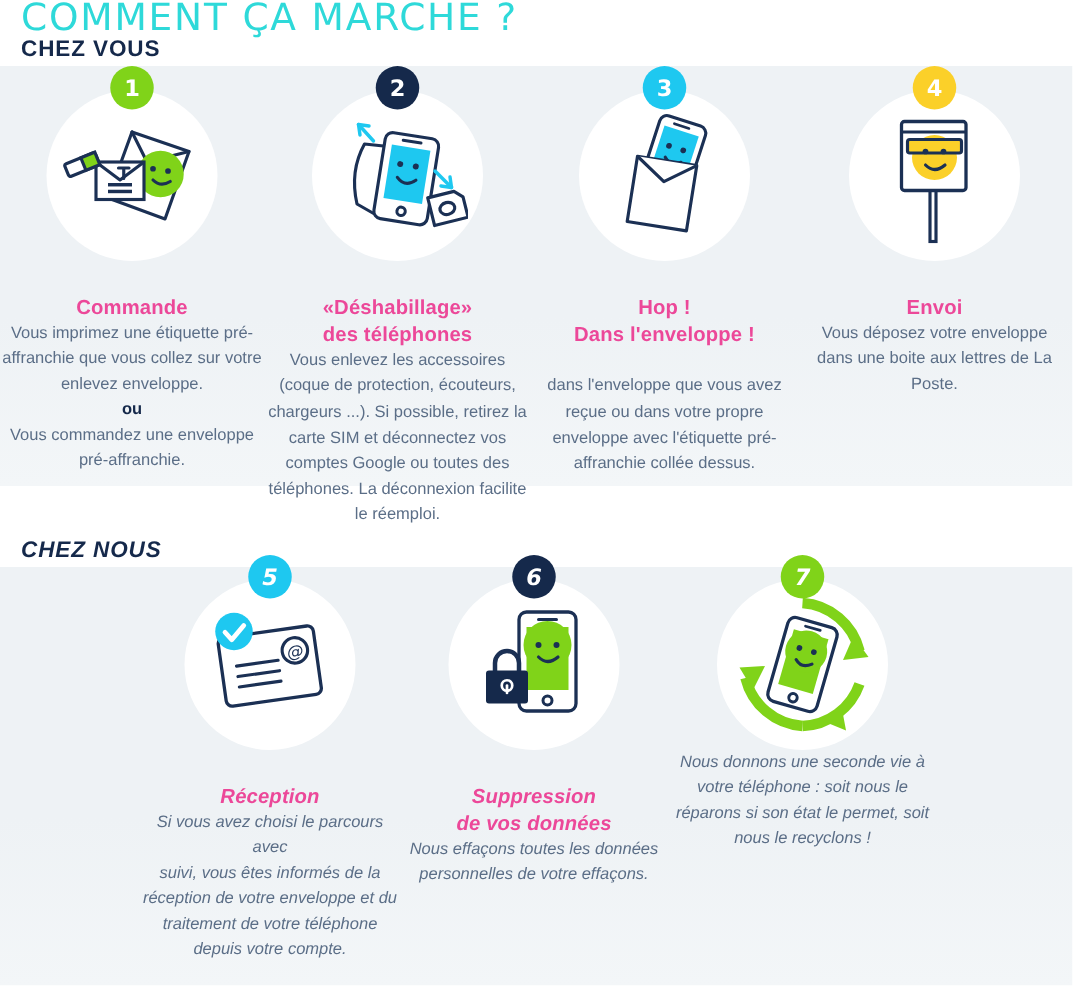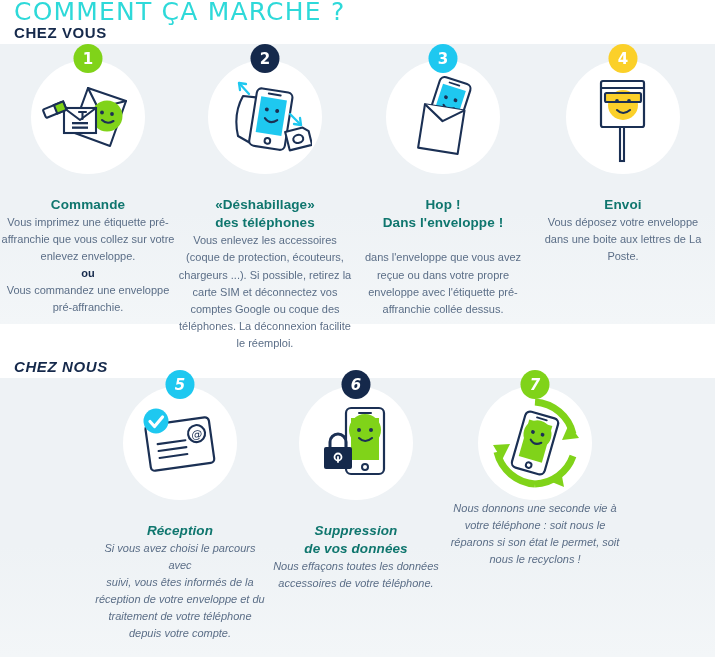--- a/index.html
+++ b/index.html
@@ -47,21 +47,21 @@
   .badge {
     position: absolute; top: -16px; left: 50%; transform: translateX(-50%);
     width: 29px; height: 29px; border-radius: 50%;
     color: #fff; font-size: 15px; font-weight: bold;
     display: flex; align-items: center; justify-content: center;
     font-family: "DejaVu Sans", sans-serif;
     z-index: 3;
   }
   .step-title {
     margin-top: 22px;
-    font-size: 13.5px; font-weight: bold; color: #0f766e;
+    font-size: 13.5px; font-weight: bold; color: #ec4899;
     line-height: 1.35; letter-spacing: .1px;
   }
   .step-body {
     margin-top: 0;
     font-size: 11px; color: #5B6E87; line-height: 1.55;
   }
   .step-body b { color:#15294B; font-weight:bold; }
 
   
   #sec-top { top: 24px; height: 300px; }
@@ -155,21 +155,21 @@
       </div>
       <div class="step-title">
         <span>«Déshabillage»</span><br>
         <span>des téléphones</span>
       </div>
       <div class="step-body">
         <span>Vous enlevez les accessoires</span><br>
         <span>(coque de protection, écouteurs,</span><br>
         <span>chargeurs ...). Si possible, retirez la</span><br>
         <span>carte SIM et déconnectez vos</span><br>
-        <span>comptes Google ou coque des</span><br>
+        <span>comptes Google ou toutes des</span><br>
         <span>téléphones. La déconnexion facilite</span><br>
         <span>le réemploi.</span>
       </div>
     </div>
 
     <div class="step" id="step3">
       <div class="disc">
         <div class="badge" style="background:#1EC8F0">3</div>
         <svg width="88" height="88" viewBox="0 0 88 88">
           <g transform="rotate(18 48 34)">
@@ -267,21 +267,21 @@
           <circle cx="22" cy="57" r="3.5" fill="none" stroke="#ffffff" stroke-width="1.8"></circle>
           <path d="M22 57 v5" stroke="#ffffff" stroke-width="1.8" stroke-linecap="round"></path>
         </svg>
       </div>
       <div class="step-title">
         <span>Suppression</span><br>
         <span>de vos données</span>
       </div>
       <div class="step-body">
         <span>Nous effaçons toutes les données</span><br>
-        <span>accessoires de votre téléphone.</span>
+        <span>personnelles de votre effaçons.</span>
       </div>
     </div>
 
     <div class="step" id="step7">
       <div class="disc">
         <div class="badge" style="background:#80D319">7</div>
         <svg width="100" height="98" viewBox="0 0 100 98">
           <g fill="none" stroke="#80D319" stroke-width="7" stroke-linecap="butt">
             <path d="M50 8 A42 42 0 0 1 88 40"></path>
             <path d="M88 62 A42 42 0 0 1 50 90"></path>

